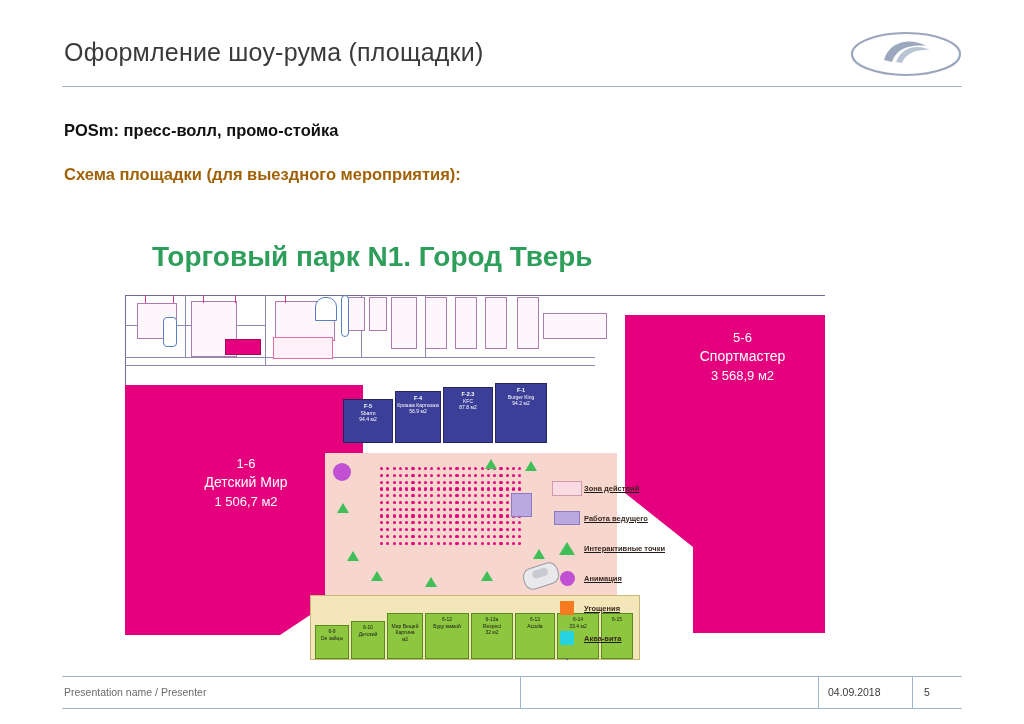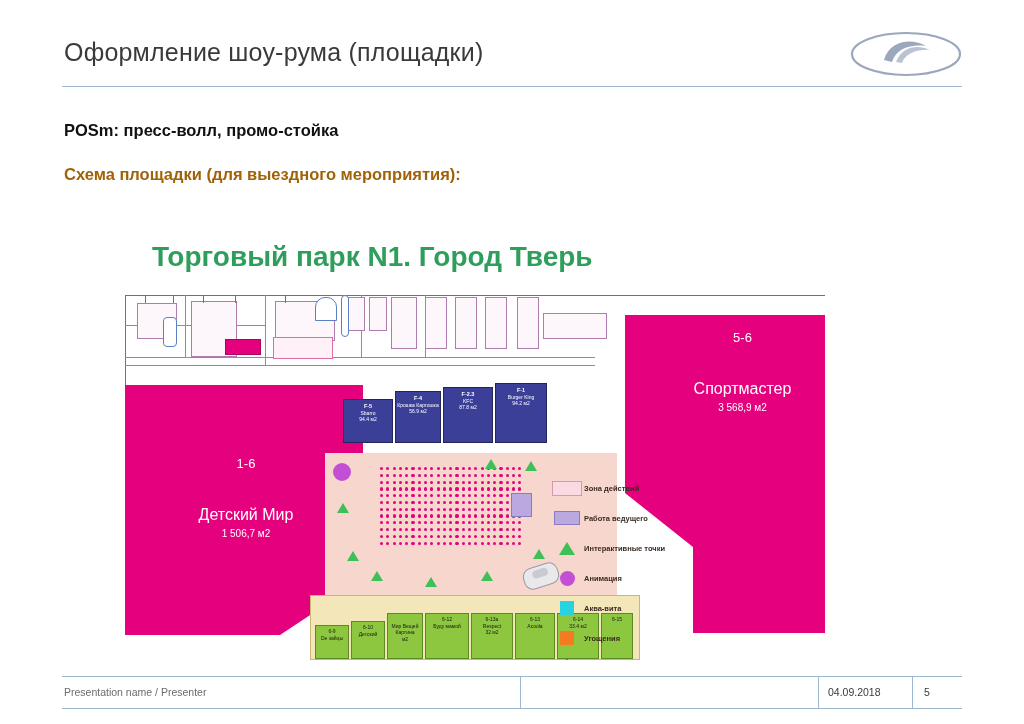--- a/index.html
+++ b/index.html
@@ -163,26 +163,25 @@
     position: absolute;
     text-align: center;
     color: #ffffff;
     font-family: "Liberation Sans", sans-serif;
   }
   .anchor-label .code {
     font-size: 13px;
     line-height: 18px;
   }
   .anchor-label .nm {
-    font-size: 16px;
+    font-size: 14px;
     line-height: 19px;
-    margin-top: 32px;
   }
   .anchor-label .ar {
-    font-size: 10px;
+    font-size: 13px;
     line-height: 20px;
   }
 
   
   .atrium {
     position: absolute;
     left: 200px;
     top: 158px;
     width: 292px;
     height: 155px;
@@ -280,20 +279,21 @@
     background: #c9cad2;
     border-radius: 5px;
   }
 
   
   .legend {
     position: absolute;
     left: 425px;
     top: 178px;
     width: 170px;
+    text-decoration: underline;
   }
   .legend-row {
     display: flex;
     align-items: center;
     height: 30px;
   }
   .legend-key {
     width: 34px;
     display: flex;
     justify-content: center;
@@ -846,29 +846,29 @@
           <div class="legend-text">Интерактивные точки</div>
         </div>
         <div class="legend-row">
           <div class="legend-key">
               <div class="key-anim"></div>
             </div>
           <div class="legend-text">Анимация</div>
         </div>
         <div class="legend-row">
           <div class="legend-key">
+              <div class="key-treat"></div>
+            </div>
+          <div class="legend-text">Угощения</div>
+        </div>
+        <div class="legend-row">
+          <div class="legend-key">
               <div class="key-aqua"></div>
             </div>
           <div class="legend-text">Аква-вита</div>
-        </div>
-        <div class="legend-row">
-          <div class="legend-key">
-              <div class="key-treat"></div>
-            </div>
-          <div class="legend-text">Угощения</div>
         </div>
         <div class="legend-row">
           <div class="legend-key">
               <div class="key-banner"></div>
             </div>
 
         </div>
       </div>
 
     </div>

